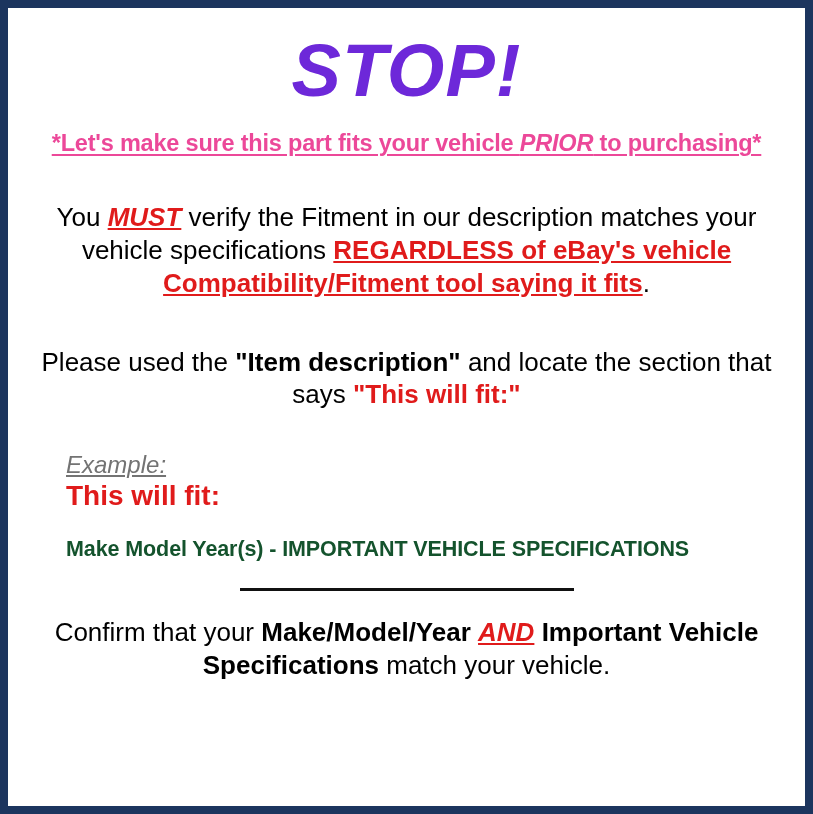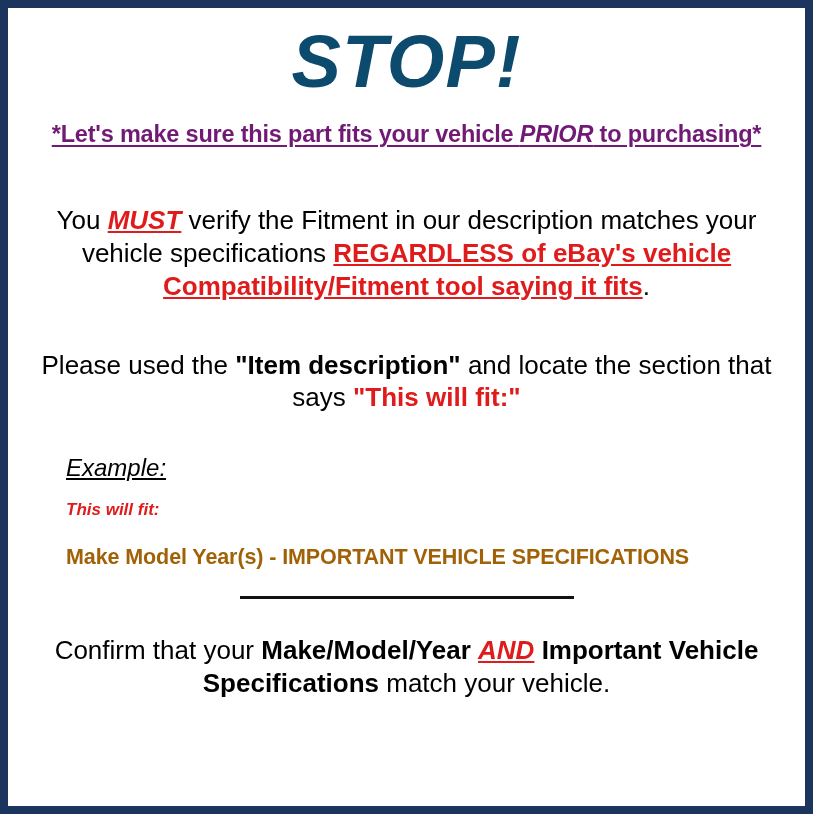--- a/index.html
+++ b/index.html
@@ -19,52 +19,52 @@
     width: 813px;
     height: 814px;
     border: 8px solid #1c355e;
     background: #ffffff;
     padding: 6px 14px 0 14px;
     text-align: center;
     color: #000000;
   }
 
   .stop-heading {
-    color: #0c4a6e;
+    color: #6d28d9;
     font-weight: bold;
     font-style: italic;
     font-size: 74px;
     line-height: 1.02;
     letter-spacing: 1px;
-    margin: 10px 0 0 0;
+    margin: 19px 0 0 0;
   }
 
   .subtitle {
-    color: #701a75;
+    color: #ec4899;
     font-weight: bold;
     font-size: 23.5px;
     text-decoration: underline;
     text-underline-offset: 3px;
     margin: 22px 0 0 0;
     white-space: nowrap;
     letter-spacing: -0.2px;
   }
   .subtitle .ital { font-style: italic; }
 
   .para {
     font-size: 26px;
     line-height: 1.26;
     color: #000000;
     margin: 0;
     padding: 0 12px;
   }
 
-  .p-must { margin-top: 56px; }
+  .p-must { margin-top: 44px; }
   .p-view { margin-top: 46px; }
-  .p-confirm { margin-top: 35px; }
+  .p-confirm { margin-top: 25px; }
   .p-vin { margin-top: 46px; }
 
   .em-red-ul {
     color: #e01b1b;
     font-weight: bold;
     font-style: italic;
     text-decoration: underline;
     text-underline-offset: 2px;
   }
   .red-bold-ul {
@@ -82,32 +82,31 @@
   .example-block {
     text-align: left;
     padding-left: 44px;
     margin-top: 40px;
   }
   .example-label {
     font-style: italic;
     font-size: 24px;
     text-decoration: underline;
     text-underline-offset: 2px;
-    color: #000000;
+    color: #737373;
     display: inline-block;
   }
   .will-fit {
     color: #e01b1b;
     font-weight: bold;
-    font-size: 17px;
-    margin-top: 18px;
-    font-style: italic;
+    font-size: 28px;
+    margin-top: 1px;
   }
   .spec-line {
-    color: #a16207;
+    color: #14532d;
     font-weight: bold;
     font-size: 21.5px;
     margin-top: 25px;
     letter-spacing: -0.1px;
   }
 
   .divider-wrap {
     margin-top: 26px;
     display: flex;
     justify-content: center;

